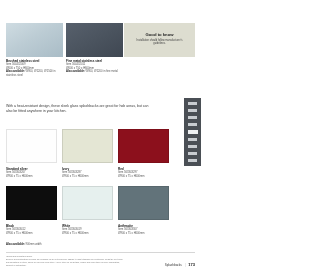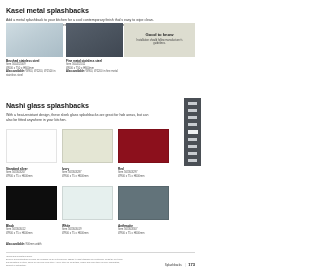--- a/index.html
+++ b/index.html
@@ -65,24 +65,20 @@
   .fineprint{position:absolute;left:6px;top:255px;width:120px;font-size:2.1px;line-height:2.9px;color:#777;}
   .folio{position:absolute;right:6px;top:262px;font-size:3px;color:#333;}
   .folio b{font-size:4px;color:#111;}
   .folio .sep{color:#bbb;margin:0 2px;}
 </style>
 </head>
 <body>
 
 <div class="page">
 
-  <div class="sec1">
-    <div class="h1">Kasei metal splashbacks</div>
-    <div class="body intro">Add a metal splashback to your kitchen for a cool contemporary finish that's easy to wipe clean. Thanks to their resistance to heat, these splashbacks can be used anywhere in your kitchen.</div>
-  </div>
 
   <div class="metalrow">
     <div class="sw-metal m1"></div>
     <div class="sw-metal m2"></div>
   </div>
 
   <div class="gtk">
     <div class="gtk-t">Good to know</div>
     <div class="gtk-b">Installation should follow manufacturer's guidelines.</div>
   </div>
@@ -102,21 +98,20 @@
       <div class="lbl-line">Item 564432011</div>
       <div class="lbl-line">W600 x 750 x H600mm</div>
       <div class="lbl-avail">
         <b>Also available:</b>
         <span>W900, W1200 in fine metal</span>
       </div>
     </div>
   </div>
 
   <div class="sec2">
-    <div class="h1">Nashi glass splashbacks</div>
     <div class="body intro">With a heat-resistant design, these sleek glass splashbacks are great for hob areas, but can also be fitted anywhere in your kitchen.</div>
   </div>
 
   <div class="tab">
     <div class="tab-inner">
       <span></span>
       <span></span>
       <span></span>
       <span></span>
       <span class="on"></span>

